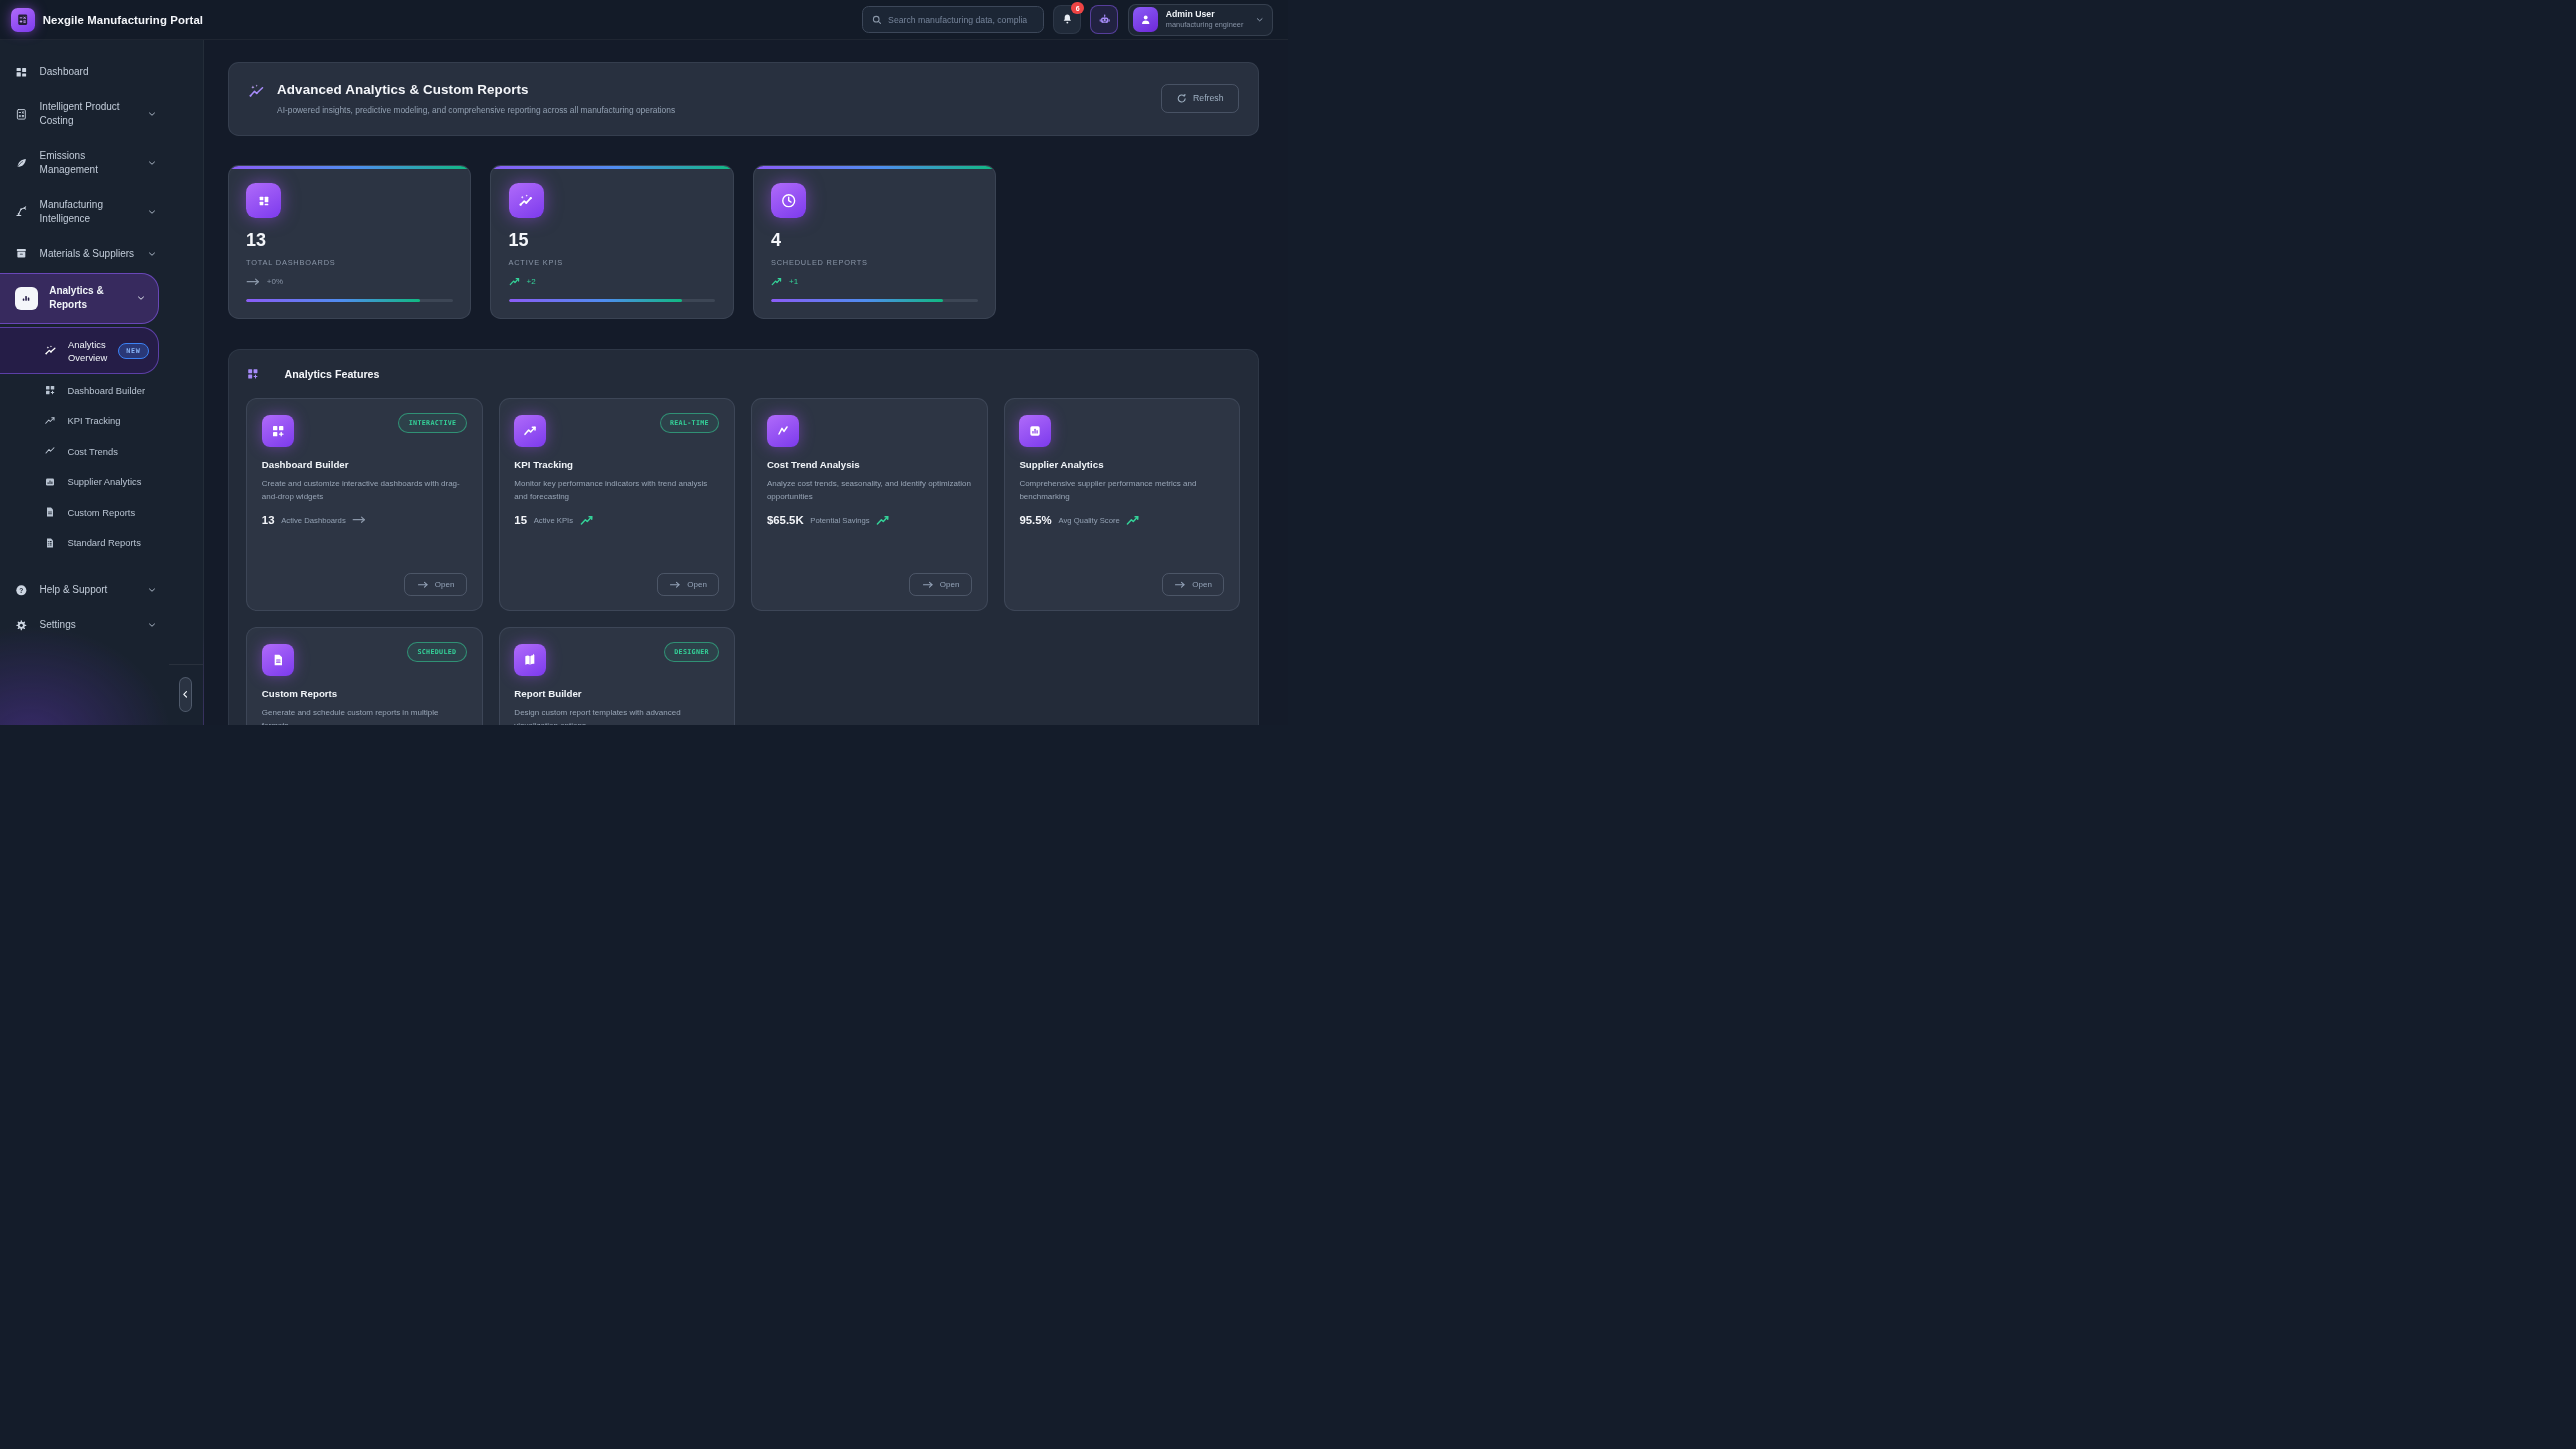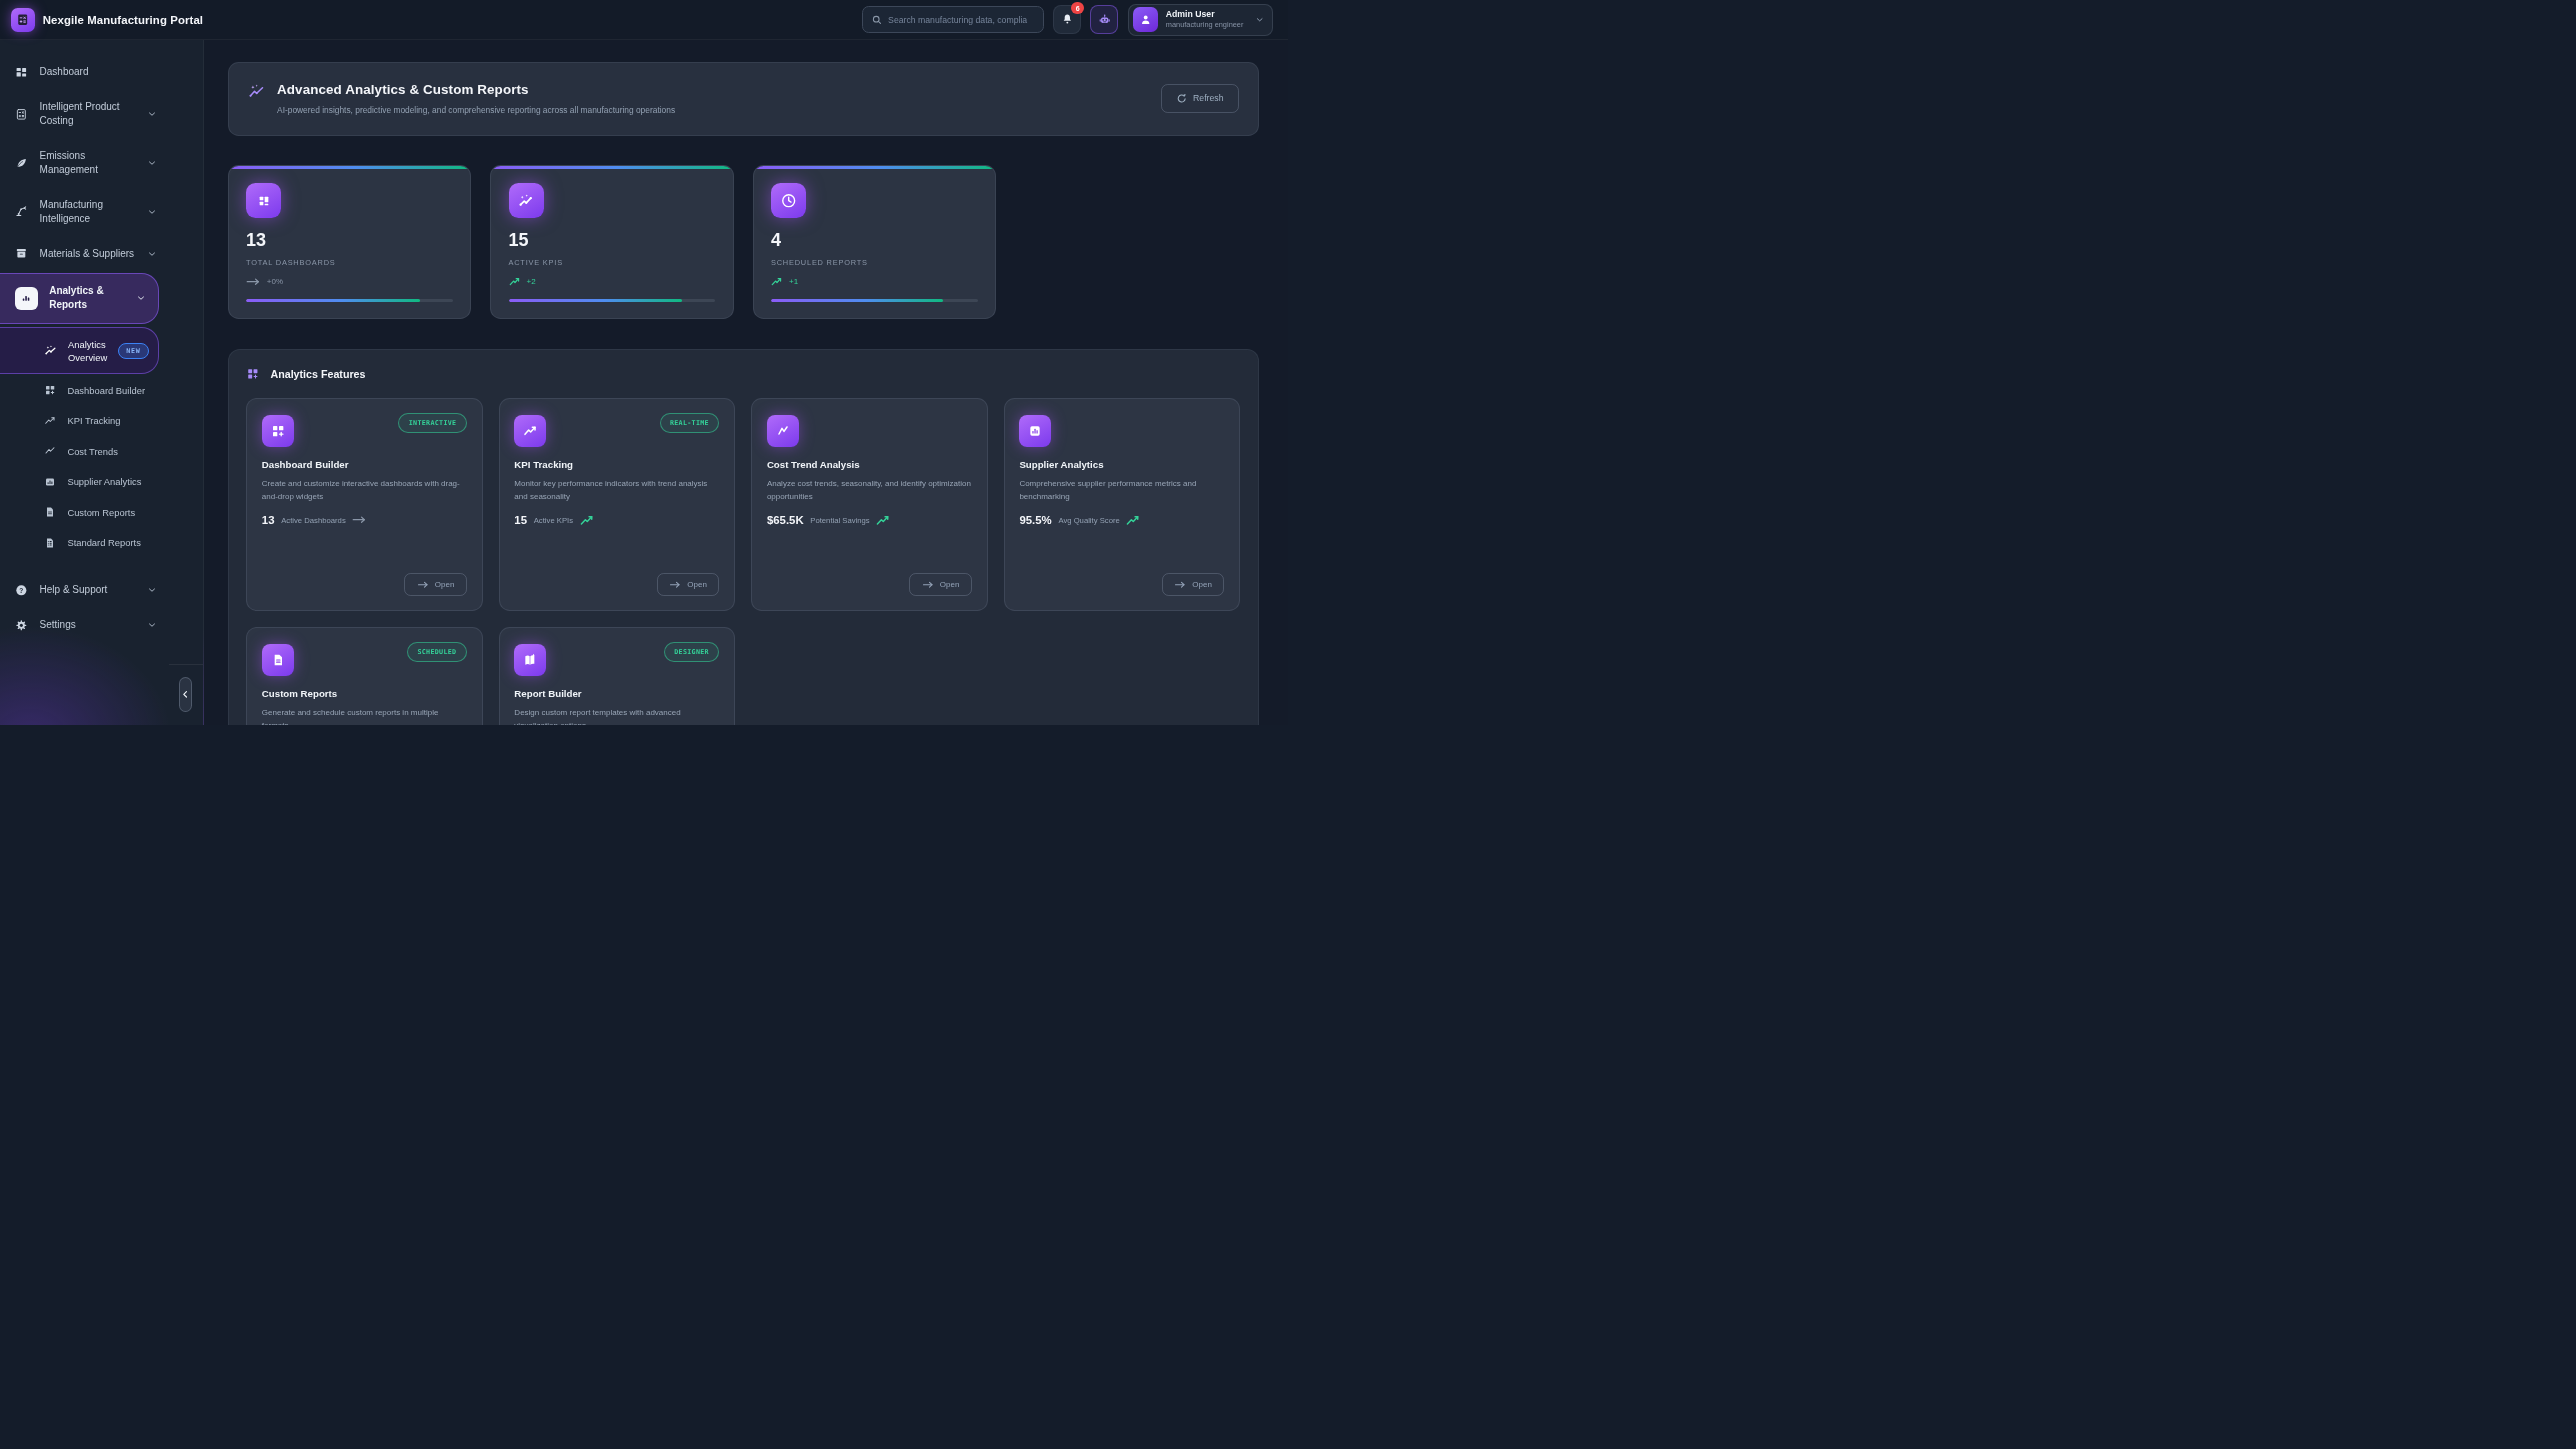--- a/index.html
+++ b/index.html
@@ -163,21 +163,21 @@
   .stat-trend.neutral { color:#8a96a8; }
   .stat-trend.up { color:#34d399; }
   .progress-track { height:3.4px; border-radius:2px; background:#3d4655; margin-top:12px; overflow:hidden; }
   .progress-fill { height:100%; border-radius:2px; background:linear-gradient(90deg,#8b5cf6,#4f8df0 55%,#10b981); }
 
   
   .features-panel {
     border-radius:12px; background:#232b39; border:0.7px solid rgba(148,163,184,0.1);
     padding:17.4px; min-height:416px;
   }
-  .features-head { display:flex; align-items:center; gap:11px; margin-bottom:17.4px; }
+  .features-head { display:flex; align-items:center; gap:25px; margin-bottom:17.4px; }
   .features-head .sec-ic { color:#a78bfa; }
   .features-title { font-size:10.7px; font-weight:700; color:#f4f6fa; }
   .features-grid { display:grid; grid-template-columns:repeat(4,1fr); gap:16px; }
   .feature-card {
     position:relative; height:213px; border-radius:10.7px;
     background:#2d3544; border:0.7px solid rgba(148,163,184,0.16);
     padding:16px 14.8px 13.4px; display:flex; flex-direction:column;
   }
   .feature-tile {
     width:32px; height:32px; border-radius:8px;
@@ -692,21 +692,21 @@
 
         <div class="feature-card">
           <span class="feature-badge">REAL-TIME</span>
           <div class="feature-tile">
             <svg width="16" height="16" viewBox="0 0 24 24" fill="none" stroke="#fff" stroke-width="2.3" stroke-linecap="round" stroke-linejoin="round">
                 <polyline points="4.5,17 10,10.5 13,13.5 19.5,6.5"></polyline>
                 <polyline points="15.5,6.5 19.5,6.5 19.5,10.5"></polyline>
               </svg>
           </div>
           <div class="feature-title">KPI Tracking</div>
-          <div class="feature-desc">Monitor key performance indicators with trend analysis and seasonality</div>
+          <div class="feature-desc">Monitor key performance indicators with trend analysis and forecasting</div>
           <div class="feature-stat">
             <span class="fs-value">15</span>
             <span class="fs-label">Active KPIs</span>
             <span class="fs-trend">
               <svg width="14.8" height="12" viewBox="0 0 22 18" fill="none" stroke="#34d399" stroke-width="2.2" stroke-linecap="round" stroke-linejoin="round">
                   <polyline points="2,15 8,8.5 10.8,11.2 17.5,4"></polyline>
                   <polyline points="13.5,4 17.5,4 17.5,8"></polyline>
                 </svg>
             </span>
           </div>

